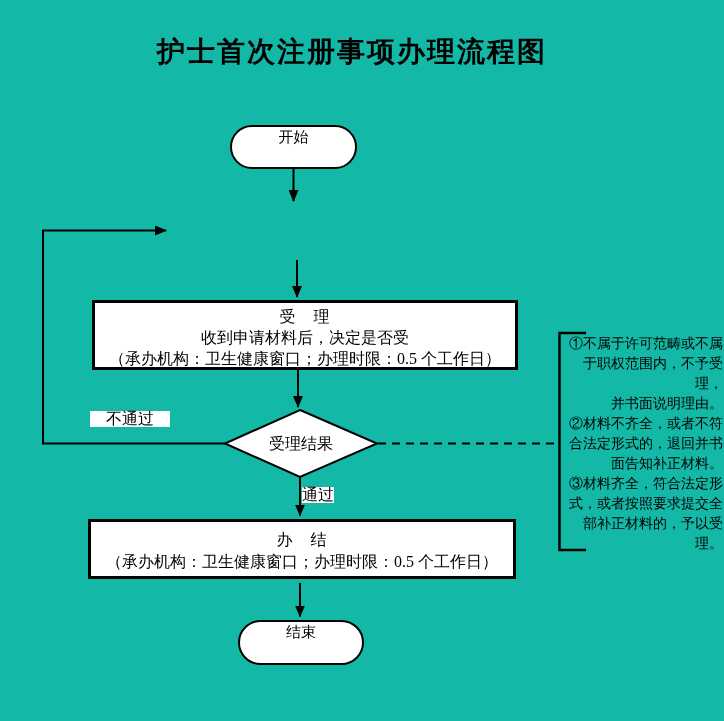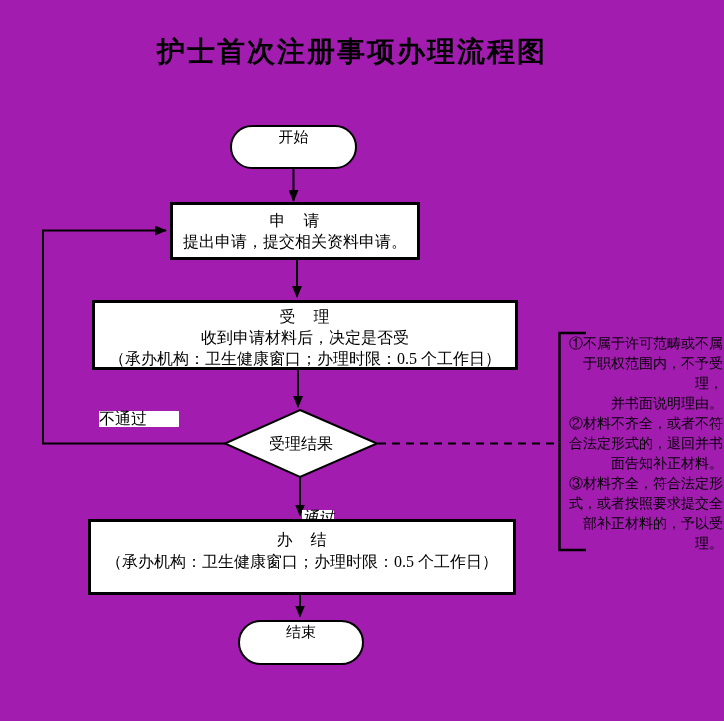--- a/index.html
+++ b/index.html
@@ -5,21 +5,21 @@
   html, body {
     margin: 0;
     padding: 0;
     background: #ffffff;
     font-family: "Liberation Serif", "DejaVu Serif", serif;
   }
   .canvas {
     position: relative;
     width: 724px;
     height: 721px;
-    background: #a21caf;
+    background: #14b8a6;
     overflow: hidden;
     color: #000000;
   }
   .page-title {
     position: absolute;
     left: 0;
     top: 33px;
     width: 704px;
     text-align: center;
     font-size: 28px;
@@ -49,39 +49,39 @@
     font-size: 15px;
   }
   .process {
     border: 3px solid #000000;
   }
   .process .box-title {
     letter-spacing: 1px;
   }
   .node-apply   { left: 170px; top: 202px; width: 250px; height: 58px; padding-top: 5px; }
   .node-accept  { left: 92px;  top: 300px; width: 426px; height: 70px; padding-top: 3px; }
-  .node-finish  { left: 88px;  top: 519px; width: 428px; height: 76px; padding-top: 7px; line-height: 22px; }
+  .node-finish  { left: 88px;  top: 519px; width: 428px; height: 60px; padding-top: 7px; line-height: 22px; }
   .node-start   { left: 230px; top: 125px; width: 127px; height: 44px; border-radius: 22px; }
   .node-end     { left: 238px; top: 620px; width: 126px; height: 45px; border-radius: 23px; }
   .decision-label {
     position: absolute;
     left: 225px; top: 412px; width: 152px; height: 64px;
     display: flex; align-items: center; justify-content: center;
     font-size: 16px;
     background: transparent;
   }
   .edge-label {
     position: absolute;
     font-size: 16px;
     line-height: 16px;
     background: #ffffff;
     white-space: nowrap;
   }
-  .label-reject { left: 99px;  top: 411px; width: 80px; text-align: left; }
-  .label-pass   { left: 302px; top: 510px; font-style: italic; }
+  .label-reject { left: 90px;  top: 411px; width: 80px; text-align: center; }
+  .label-pass   { left: 302px; top: 487px; }
   .notes {
     position: absolute;
     left: 563px; top: 334px; width: 160px;
     font-size: 14px;
     line-height: 20px;
     white-space: pre-line;
     text-align: right;
   }
 </style>
 </head>
@@ -110,24 +110,20 @@
 
     <path d="M586 333 L559.5 333 L559.5 550 L586 550" fill="none" stroke="#000000" stroke-width="2.5"></path>
 
     <polygon points="300,410 377,443.5 300,477 225,443.5" fill="#ffffff" stroke="#000000" stroke-width="2"></polygon>
   </svg>
 
   <div class="node terminator node-start">
     <span>开始</span>
   </div>
 
-  <div class="node process node-apply">
-    <div class="box-title">申　请</div>
-    <div>提出申请，提交相关资料申请。</div>
-  </div>
 
   <div class="node process node-accept">
     <div class="box-title">受　理</div>
     <div>收到申请材料后，决定是否受</div>
     <div>（承办机构：卫生健康窗口；办理时限：0.5 个工作日）</div>
   </div>
 
   <div class="decision-label">
     <span>受理结果</span>
   </div>

